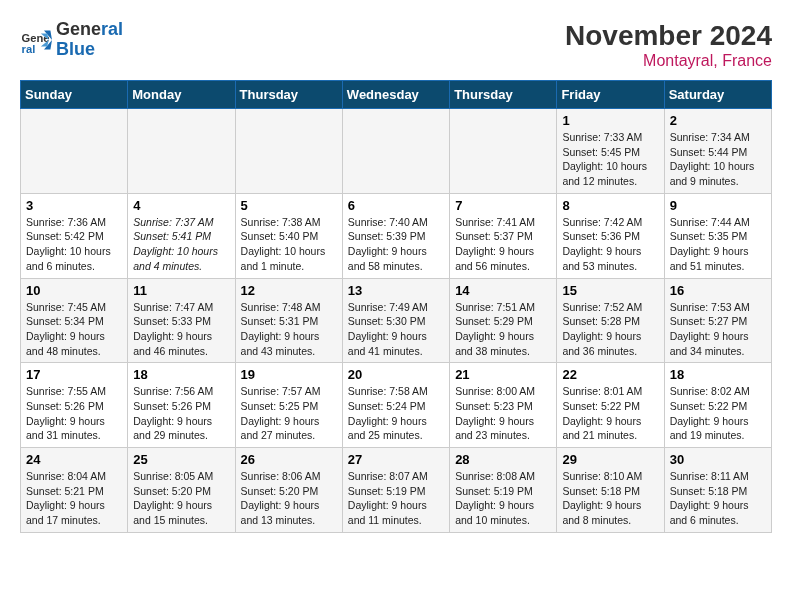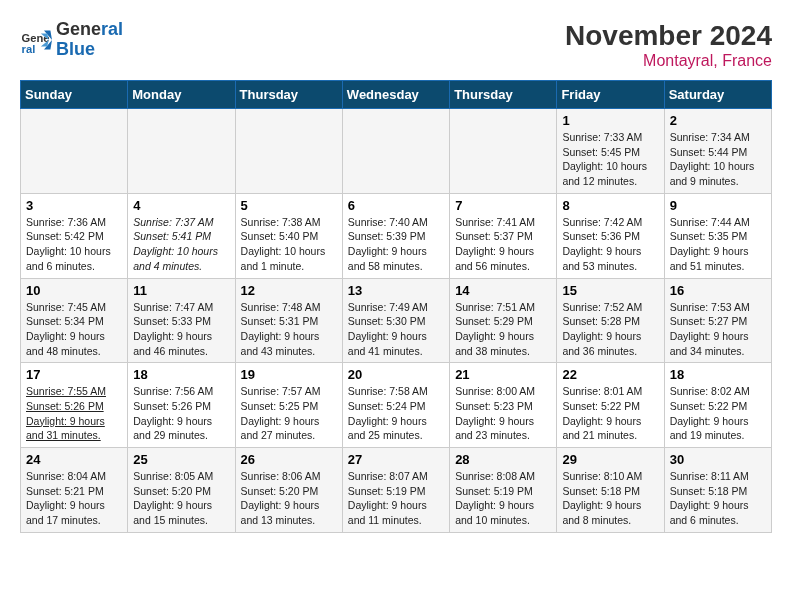--- a/index.html
+++ b/index.html
@@ -229,21 +229,21 @@
         <td>
           <span class="day-number">16</span>
           <div class="day-info" style="white-space: pre-line;">Sunrise: 7:53 AM
 Sunset: 5:27 PM
 Daylight: 9 hours and 34 minutes.</div>
         </td>
       </tr>
       <tr>
         <td>
           <span class="day-number">17</span>
-          <div class="day-info" style="white-space: pre-line; text-decoration: underline;">Sunrise: 7:55 AM
+          <div class="day-info" style="white-space: pre-line;">Sunrise: 7:55 AM
 Sunset: 5:26 PM
 Daylight: 9 hours and 31 minutes.</div>
         </td>
         <td>
           <span class="day-number">18</span>
           <div class="day-info" style="white-space: pre-line;">Sunrise: 7:56 AM
 Sunset: 5:26 PM
 Daylight: 9 hours and 29 minutes.</div>
         </td>
         <td>

